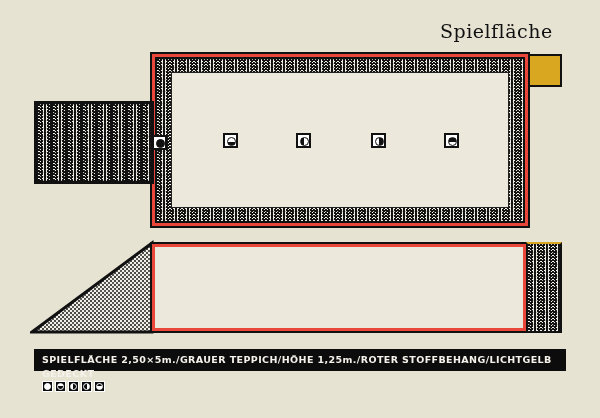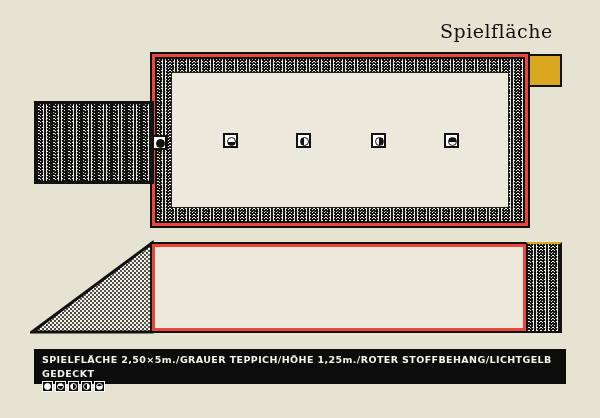--- a/index.html
+++ b/index.html
@@ -8,21 +8,21 @@
   .title { left:440px; top:20px; font-family:"DejaVu Serif", serif; font-weight:normal; font-size:19px; color:#111; letter-spacing:0.5px; }
   .speckle {
     background-color:#f2f0e6;
     background-image:
       radial-gradient(circle at 25% 35%, #111 0.9px, transparent 1.3px),
       radial-gradient(circle at 70% 65%, #111 0.9px, transparent 1.3px),
       radial-gradient(circle at 50% 10%, #222 0.7px, transparent 1.1px);
     background-size:3px 3px, 4px 3px, 3px 4px;
   }
   .stair-strip { position:absolute; top:3px; bottom:3px; width:12px; }
-  .legend-bar { left:34px; top:349px; width:532px; height:35px; background:#0c0c0c; color:#f4f2ea; font-size:9.5px; font-weight:bold; letter-spacing:0.4px; padding:4px 8px; line-height:14px; }
+  .legend-bar { left:34px; top:349px; width:532px; height:22px; background:#0c0c0c; color:#f4f2ea; font-size:9.5px; font-weight:bold; letter-spacing:0.4px; padding:4px 8px; line-height:14px; }
   .sym { display:inline-block; width:9px; height:9px; border:1px solid #fff; margin-right:2px; vertical-align:-1px; position:relative; background:#0c0c0c; }
   .sym i { position:absolute; left:1px; top:1px; width:5px; height:5px; border-radius:50%; border:1px solid #fff; }
   .mark { width:15px; height:15px; border:2px solid #111; background:#fff; }
   .mark .c { position:absolute; left:2px; top:2px; width:7px; height:7px; border-radius:50%; border:1px solid #111; overflow:hidden; }
 </style>
 </head>
 <body>
 
 <div class="abs title">Spielfläche</div>
 

